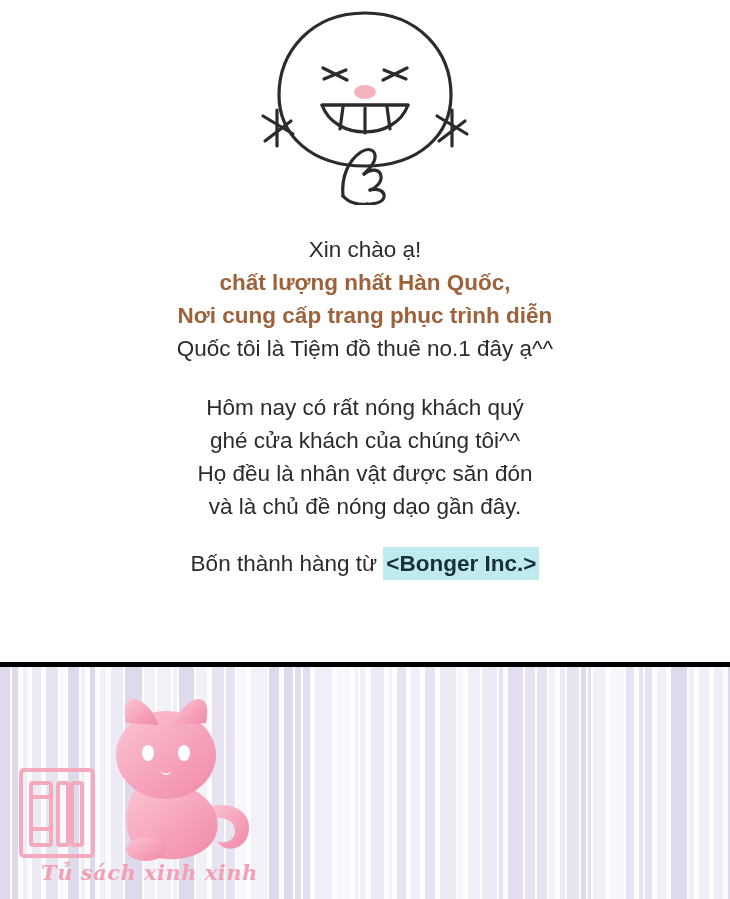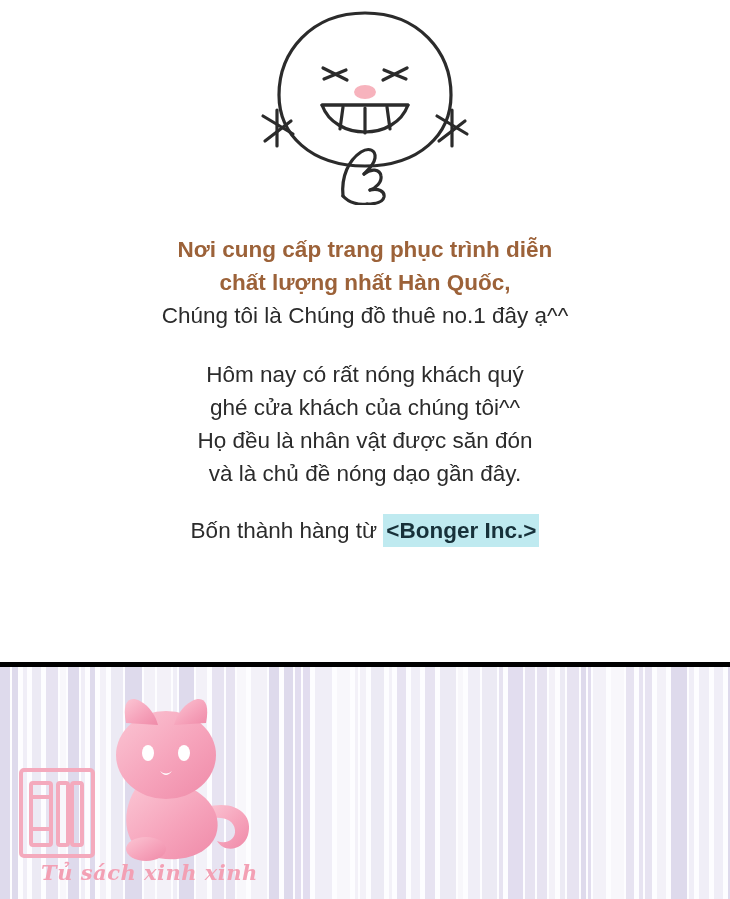--- a/index.html
+++ b/index.html
@@ -142,23 +142,24 @@
         <path d="M62 110 L62 146"></path>
 
         <path d="M222 116 L252 134"></path>
         <path d="M224 141 L250 121"></path>
         <path d="M237 110 L237 146"></path>
       </g>
     </svg>
   </div>
 
   <div class="text-block">
+    <div class="line">Xin chào ạ!</div>
+    <div class="line accent">chất lượng nhất Hàn Quốc,</div>
     <div class="line accent">Nơi cung cấp trang phục trình diễn</div>
-    <div class="line accent">chất lượng nhất Hàn Quốc,</div>
-    <div class="line">Chúng tôi là Chúng đồ thuê no.1 đây ạ^^</div>
+    <div class="line">Quốc tôi là Tiệm đồ thuê no.1 đây ạ^^</div>
 
     <div class="spacer"></div>
 
     <div class="line">Hôm nay có rất nóng khách quý</div>
     <div class="line">ghé cửa khách của chúng tôi^^</div>
     <div class="line">Họ đều là nhân vật được săn đón</div>
     <div class="line">và là chủ đề nóng dạo gần đây.</div>
 
     <div class="highlight-line">
       <span>Bốn thành hàng từ </span><span class="hl">&lt;Bonger Inc.&gt;</span>

